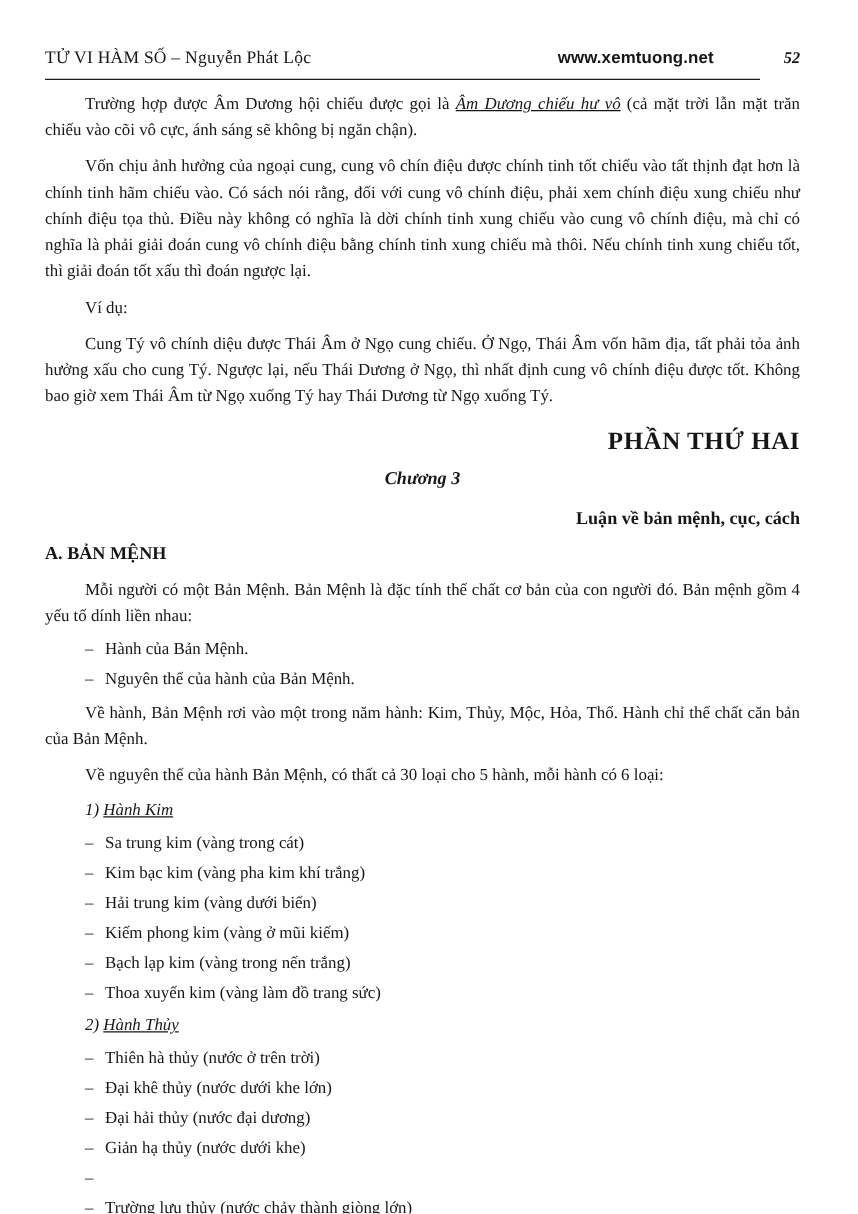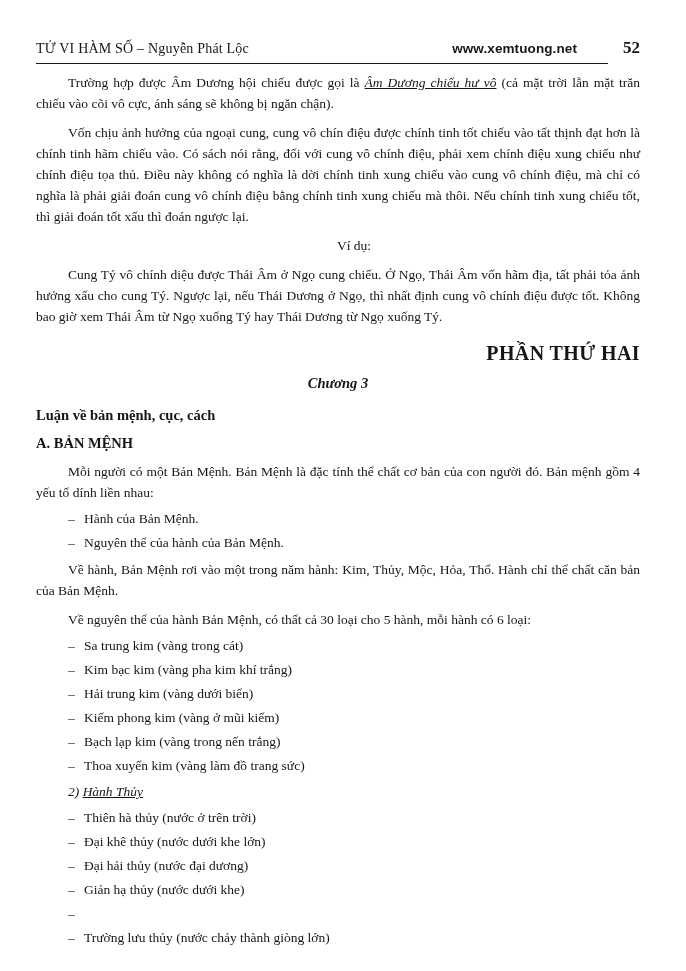--- a/index.html
+++ b/index.html
@@ -13,47 +13,47 @@
     font-family:"Liberation Serif", serif;
     font-size:13.5px;
     color:#161616;
     overflow:hidden;
   }
   .header{
     display:flex;justify-content:space-between;align-items:baseline;
     height:19px;
   }
   .h-title{font-size:14px;letter-spacing:.2px;white-space:nowrap;}
-  .h-right{display:flex;align-items:baseline;gap:46px;}
+  .h-right{display:flex;align-items:baseline;gap:28px;}
   .h-site{
     font-family:"Liberation Sans", sans-serif;
     font-weight:bold;font-size:13.5px;letter-spacing:.1px;
   }
-  .h-page{font-weight:bold;font-size:17px;}
+  .h-page{font-style:italic;font-weight:bold;font-size:13px;margin-left:28px;}
   .h-rule{width:572px;border-bottom:1.6px solid #1a1a1a;margin-top:6px;}
 
   p.para{
     margin:8px 0 0 0;
     line-height:21px;
     text-align:justify;
     text-indent:32px;
   }
-  p.noind{text-indent:32px;text-align:center;}
+  p.noind{text-indent:32px;text-align:left;}
   .term{font-style:italic;text-decoration:underline;}
 
   .part-title{
     margin:12px 0 0 0;text-align:right;
     font-weight:bold;font-size:20px;letter-spacing:.4px;line-height:28px;
   }
   .chapter{
     margin:6px 0 12px 0;text-align:center;
     font-weight:bold;font-style:italic;font-size:14.5px;line-height:20px;
   }
   .chapter-sub{
-    margin:2px 0 0 0;text-align:left;
+    margin:2px 0 0 0;text-align:right;
     font-weight:bold;font-size:14.5px;line-height:20px;
   }
   .section-a{
     margin:8px 0 0 0;font-weight:bold;font-size:14.5px;line-height:20px;
   }
   .section-a .u{margin-top:32px;}
 
   .li{
     display:flex;margin:8px 0 0 0;padding-left:32px;line-height:16px;
   }
@@ -100,20 +100,21 @@
   </div>
   <div class="li">
     <span class="dash">–</span>
     <span>Nguyên thể của hành của Bản Mệnh.</span>
   </div>
 
   <p class="para">Về hành, Bản Mệnh rơi vào một trong năm hành: Kim, Thủy, Mộc, Hỏa, Thổ. Hành chỉ thể chất căn bản của Bản Mệnh.</p>
 
   <p class="para">Về nguyên thể của hành Bản Mệnh, có thất cả 30 loại cho 5 hành, mỗi hành có 6 loại:</p>
 
+  <div class="hanh"><span>1) </span><span class="u">Hành Kim</span></div>
 
   <div class="li">
     <span class="dash">–</span>
     <span>Sa trung kim (vàng trong cát)</span>
   </div>
   <div class="li">
     <span class="dash">–</span>
     <span>Kim bạc kim (vàng pha kim khí trắng)</span>
   </div>
   <div class="li">

